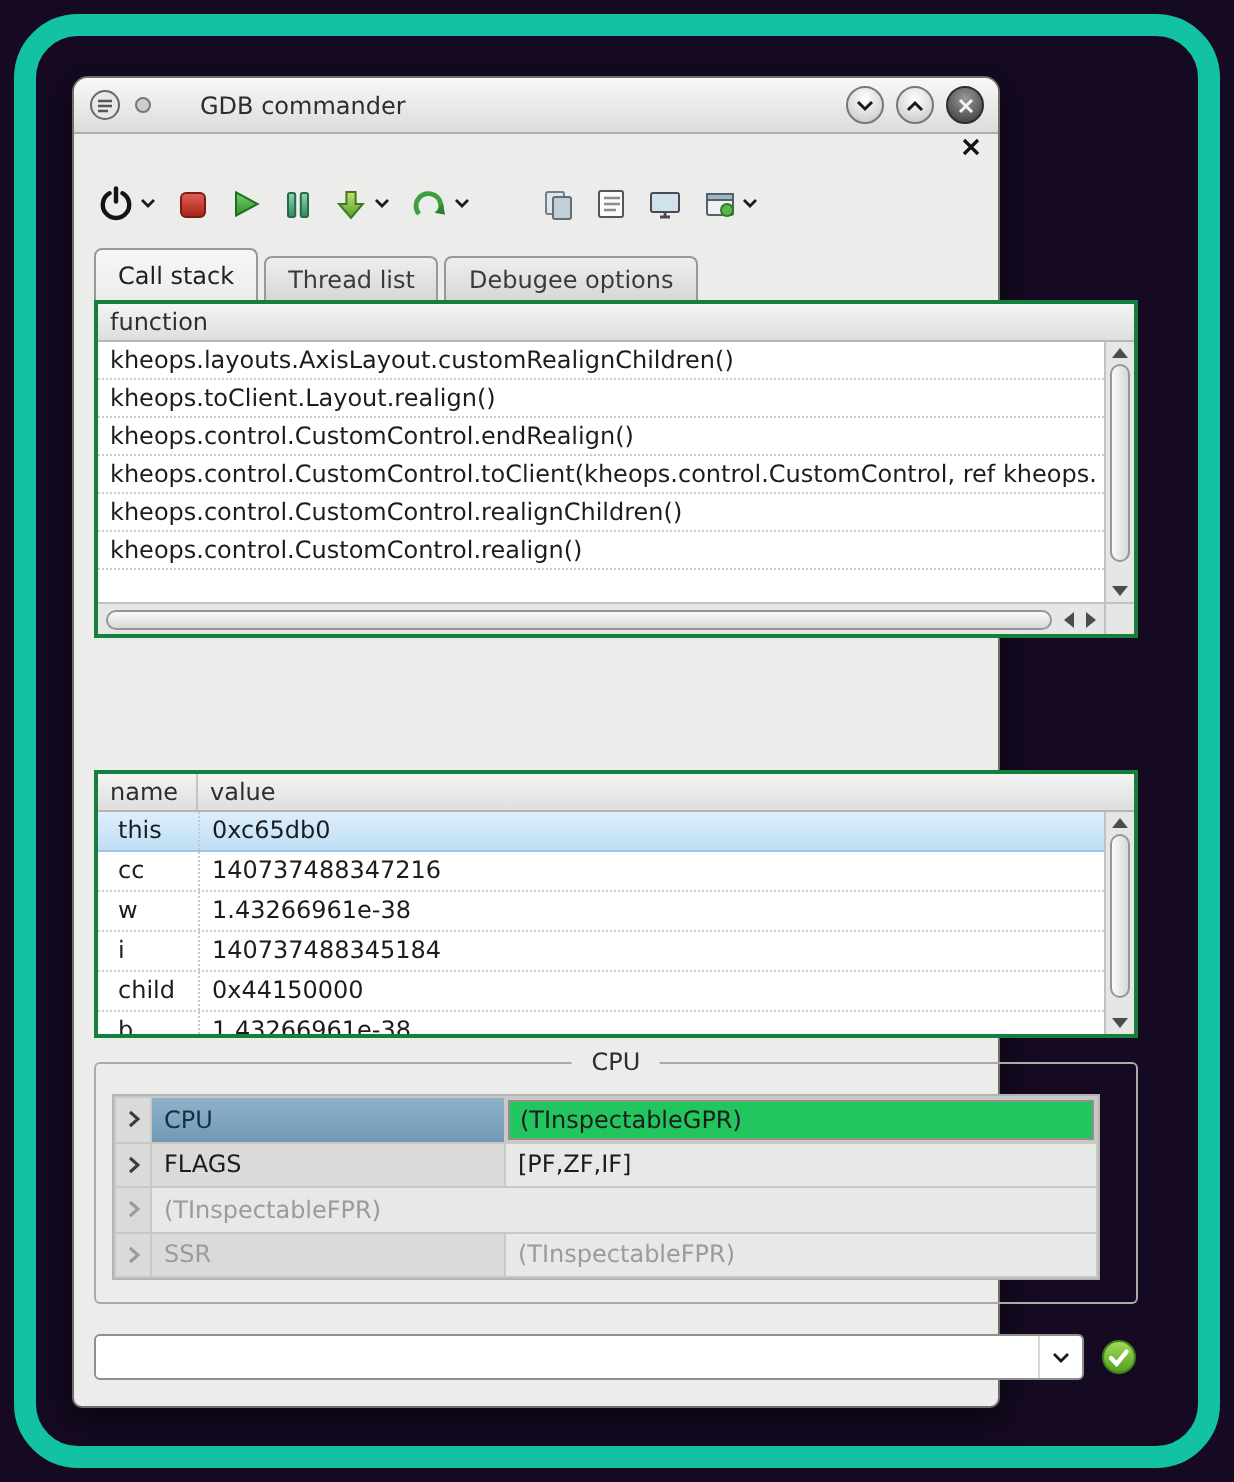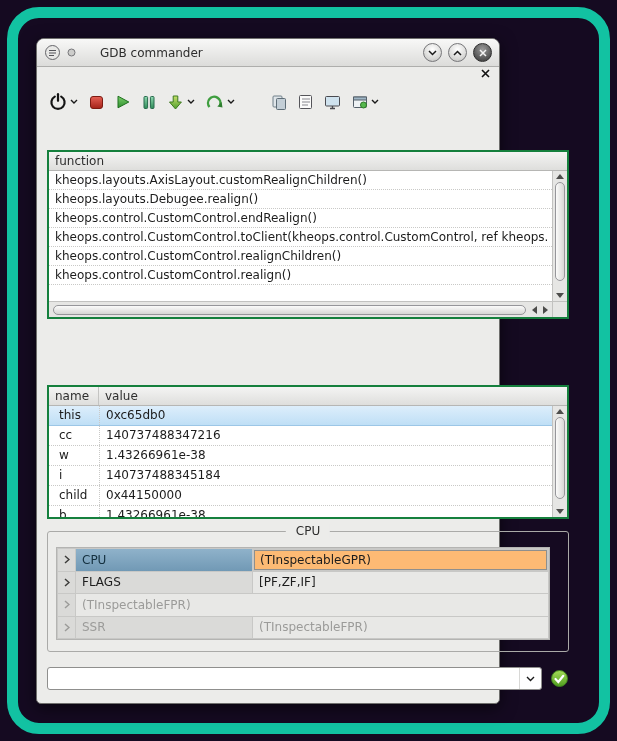--- a/index.html
+++ b/index.html
@@ -142,21 +142,21 @@
   .cpu-grid {
     position: absolute; top: 15px; left: 8px; right: 18px; bottom: 11px;
     background: #c8c8c6; border: 1px solid #b4b4b2;
     display: flex; flex-direction: column; gap: 1px; padding: 1px;
   }
   .cpu-row { flex: 1; display: flex; gap: 1px; }
   .cpu-exp { width: 17px; background: #dadad8; display: flex; align-items: center; justify-content: center; color: #3c3c3a; }
   .cpu-name { width: 176px; background: #dadad8; display: flex; align-items: center; padding-left: 6px; }
   .cpu-name.sel { background: linear-gradient(#8fb2ca, #7199b5); color: #14303f; }
   .cpu-value { flex: 1; background: #e8e8e6; display: flex; align-items: center; padding-left: 6px; }
-  .cpu-value.field { background: #fdba74; border: 1px solid #8f8f8d; margin: 1px; padding-left: 5px; }
+  .cpu-value.field { background: #22c55e; border: 1px solid #8f8f8d; margin: 1px; padding-left: 5px; }
   .cpu-row.disabled .cpu-name, .cpu-row.disabled .cpu-value, .cpu-row.disabled .cpu-exp { color: #9b9b99; }
   
   .command-row { position: absolute; top: 600px; left: 10px; width: 522px; height: 23px; display: flex; align-items: center; gap: 8px; }
   .combo {
     flex: 1; height: 23px; background: #fff;
     border: 1px solid #8f8f8d; border-radius: 3px;
     display: flex; align-items: center;
   }
   .combo-input { flex: 1; border: none; outline: none; font: inherit; padding: 0 6px; background: transparent; height: 100%; }
   .combo-arrow { width: 22px; align-self: stretch; display: flex; align-items: center; justify-content: center; border-left: 1px solid #d8d8d6; }
@@ -301,28 +301,33 @@
               <rect x="1.5" y="2" width="13" height="10.5" rx="1" fill="#eef2f4" stroke="#55606a"></rect>
               <rect x="1.5" y="2" width="13" height="3" fill="#9fb6c6" stroke="#55606a"></rect>
               <circle cx="11.5" cy="10" r="3" fill="#57b84f" stroke="#2e7a28"></circle>
             </svg>
           <svg width="8" height="6">
               <path d="M1 1l3 3 3-3" fill="none" stroke="#1a1a1a" stroke-width="1.4"></path>
             </svg>
         </button>
       </div>
 
+      <div class="tabs t1">
+        <div class="tab active">Call stack</div>
+        <div class="tab">Thread list</div>
+        <div class="tab">Debugee options</div>
+      </div>
 
       <div class="panel callstack">
         <div class="grid-header">
           <span class="h-function">function</span>
         </div>
         <div class="cs-rows">
           <div class="cs-row">kheops.layouts.AxisLayout.customRealignChildren()</div>
-          <div class="cs-row">kheops.layouts.Debugee.realign()</div>
+          <div class="cs-row">kheops.toClient.Layout.realign()</div>
           <div class="cs-row">kheops.control.CustomControl.endRealign()</div>
           <div class="cs-row">kheops.control.CustomControl.toClient(kheops.control.CustomControl, ref kheops.</div>
           <div class="cs-row">kheops.control.CustomControl.realignChildren()</div>
           <div class="cs-row">kheops.control.CustomControl.realign()</div>
         </div>
         <div class="vscroll">
           <span class="arr-up"></span>
           <span class="track">
               <span class="thumb-v"></span>
             </span>

